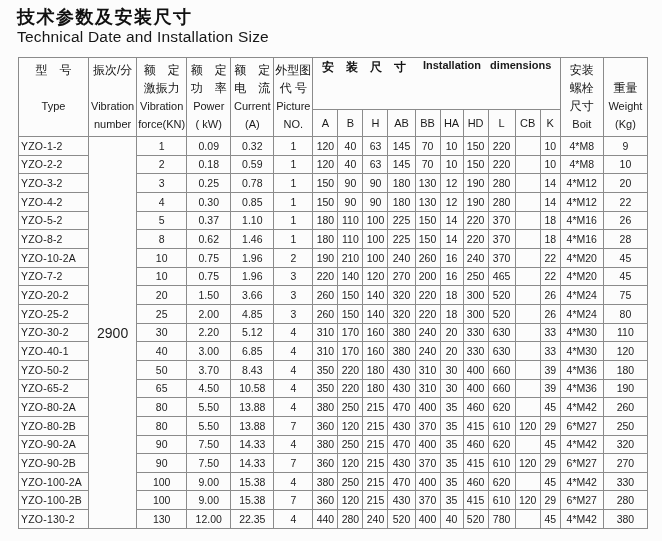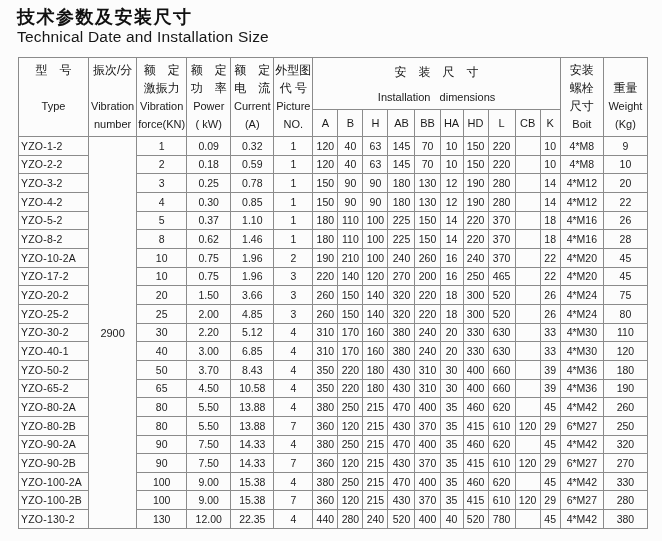--- a/index.html
+++ b/index.html
@@ -30,28 +30,28 @@
   }
   thead tr.hr1 { height:51px; }
   thead tr.hr2 { height:27px; }
   thead .hr2 th { font-size:11px; color:#1a1a1a; }
   .hcell {
     display:flex; flex-direction:column; justify-content:space-between;
     align-items:center; height:72px; padding:3px 0;
   }
   .hcell > div { flex:1; display:flex; align-items:center; justify-content:center; }
   .hcell2 {
-    display:flex; flex-direction:column; justify-content:space-around;
-    align-items:center; height:48px;
+    display:flex; flex-direction:row; justify-content:space-around;
+    height:48px;font-weight:bold;
   }
   .zh { font-size:12px; color:#141414; }
   .en { font-size:11px; color:#1a1a1a; }
   tbody td { font-size:10.5px; color:#1c1c1c; }
   tbody td.c-type { text-align:left; padding-left:2px; letter-spacing:0.2px; }
-  tbody td.c-vib { font-size:11px; }
+  tbody td.c-vib { font-size:14px; }
 </style>
 </head>
 <body>
 
 <div class="page">
   <div class="title-zh">技术参数及安装尺寸</div>
   <div class="title-en">Technical Date and Installation Size</div>
 
   <table class="spec-table">
     <colgroup>
@@ -289,21 +289,21 @@
           <td>260</td>
           <td>16</td>
           <td>240</td>
           <td>370</td>
           <td></td>
           <td>22</td>
           <td>4*M20</td>
           <td>45</td>
         </tr>
         <tr>
-          <td class="c-type">YZO-17-2</td>
+          <td class="c-type">YZO-7-2</td>
           <td>10</td>
           <td>0.75</td>
           <td>1.96</td>
           <td>3</td>
           <td>220</td>
           <td>140</td>
           <td>120</td>
           <td>270</td>
           <td>200</td>
           <td>16</td>

